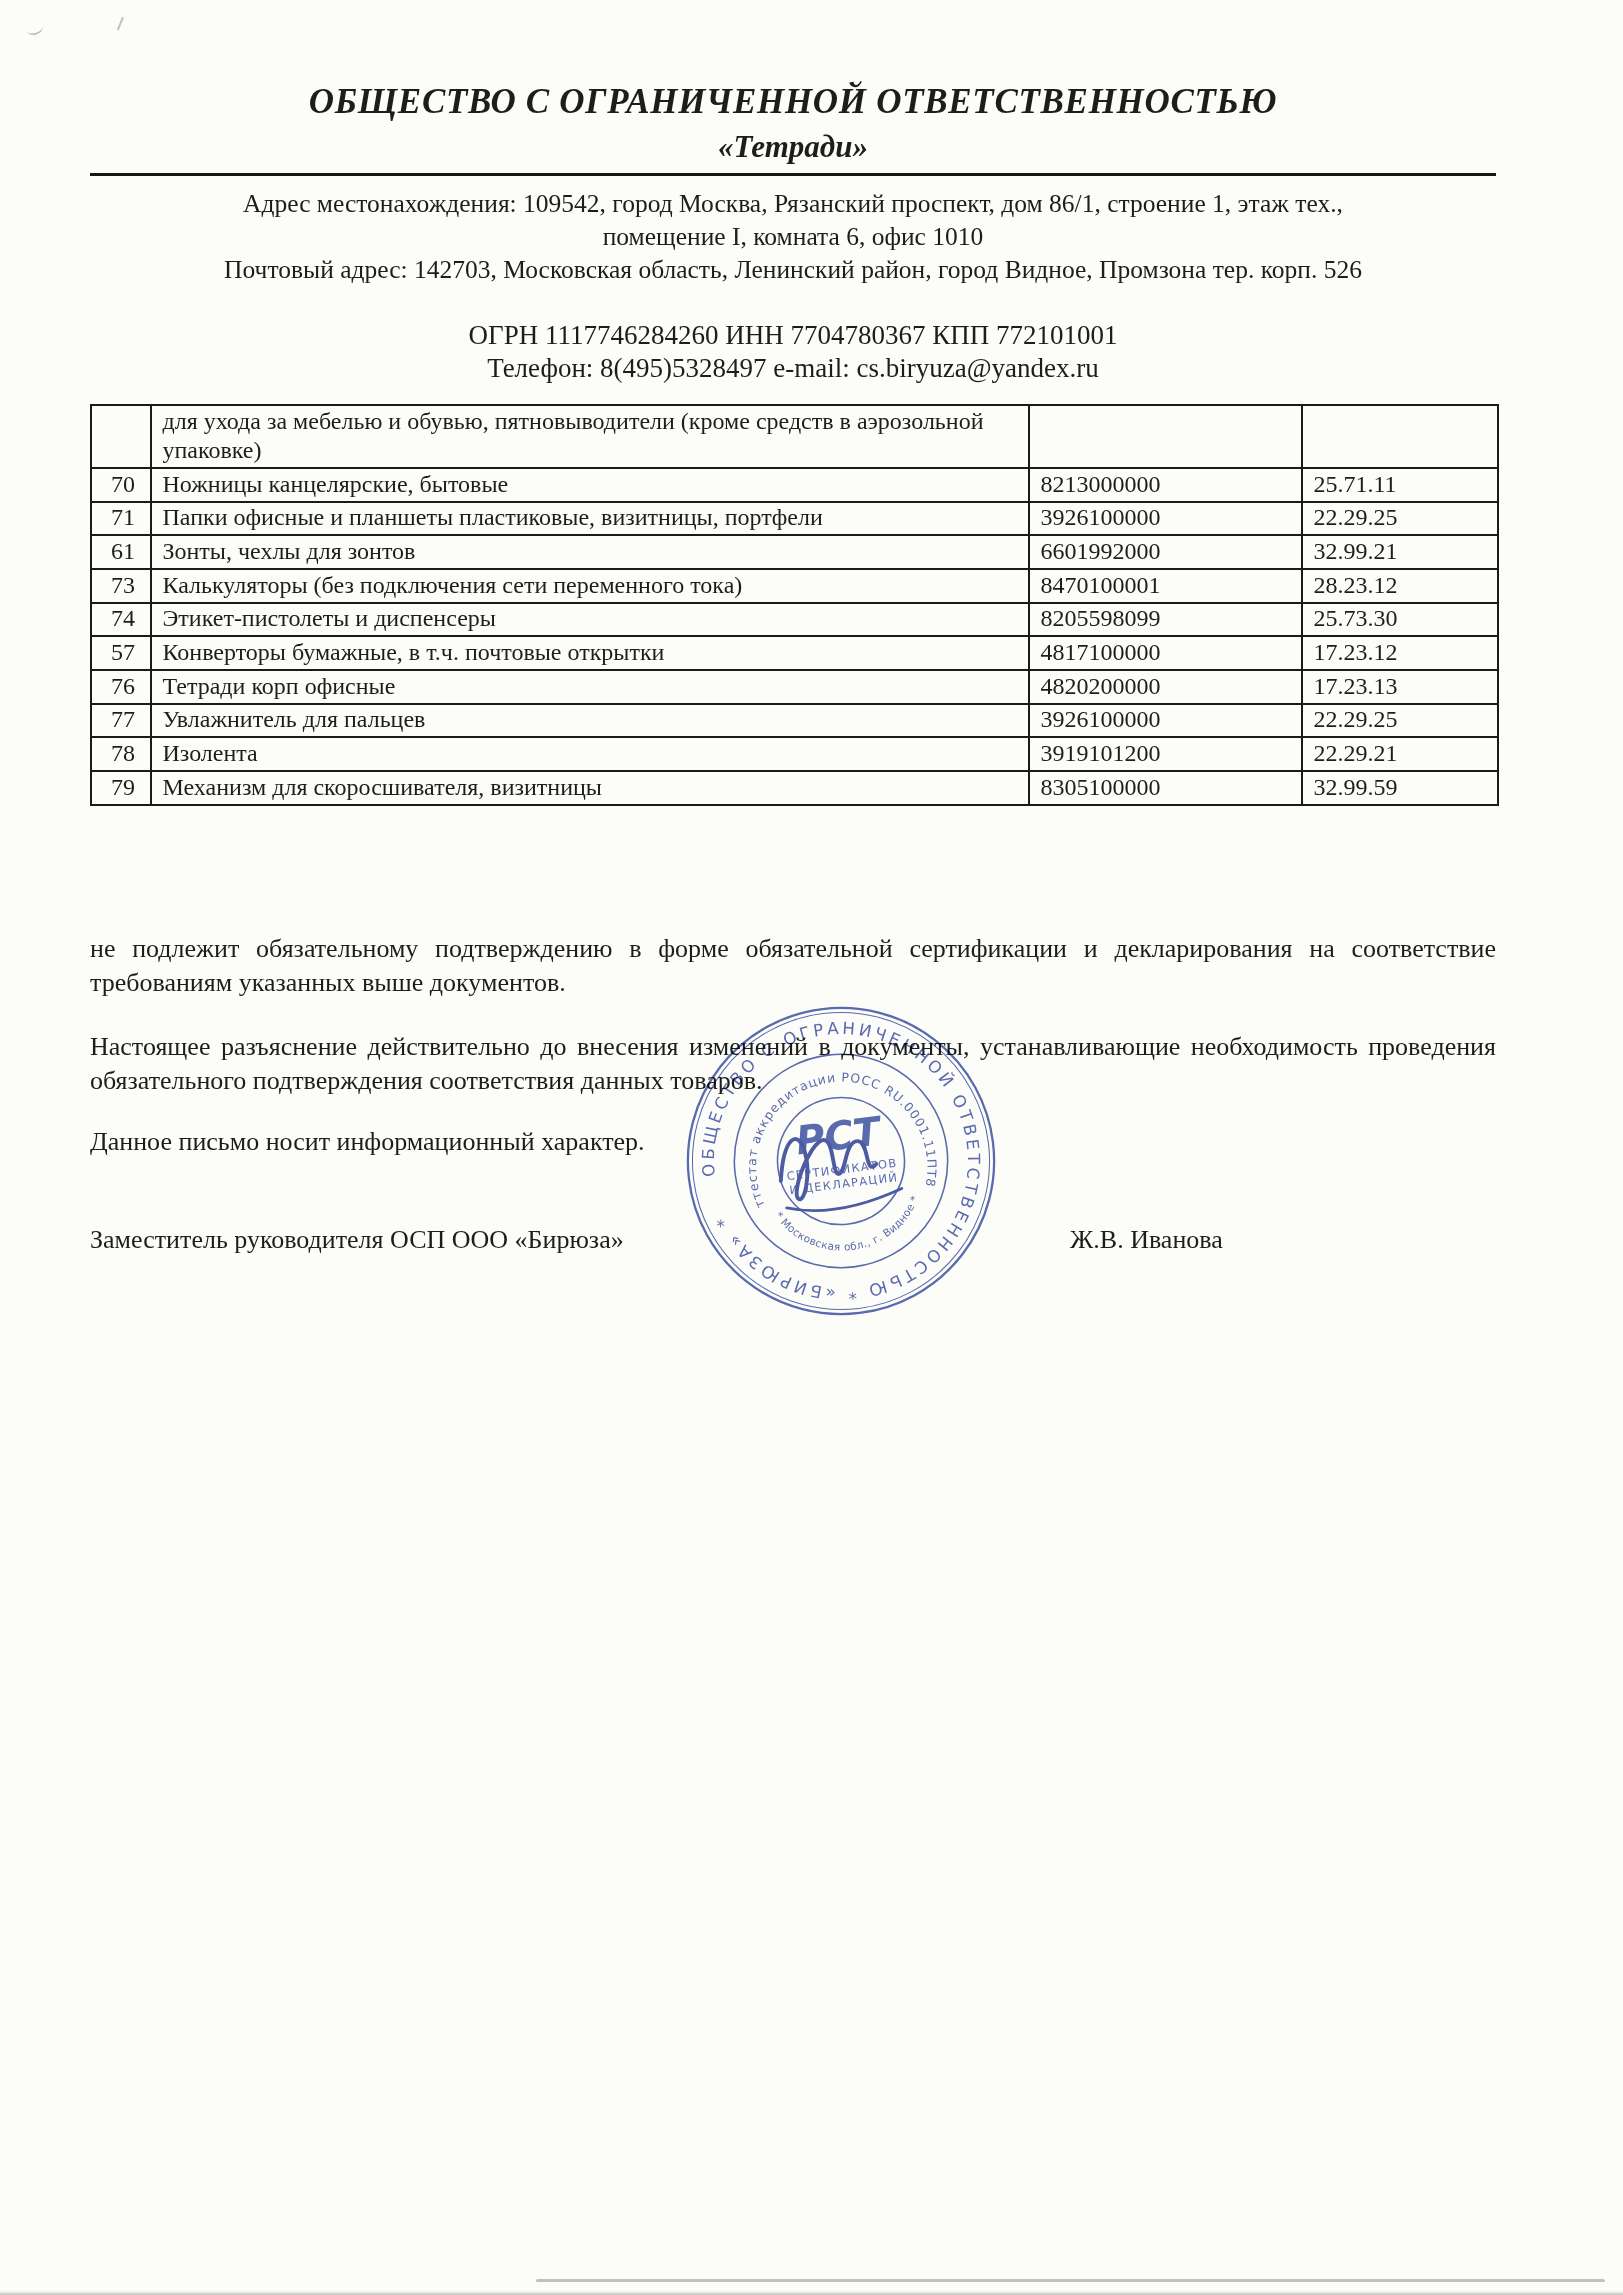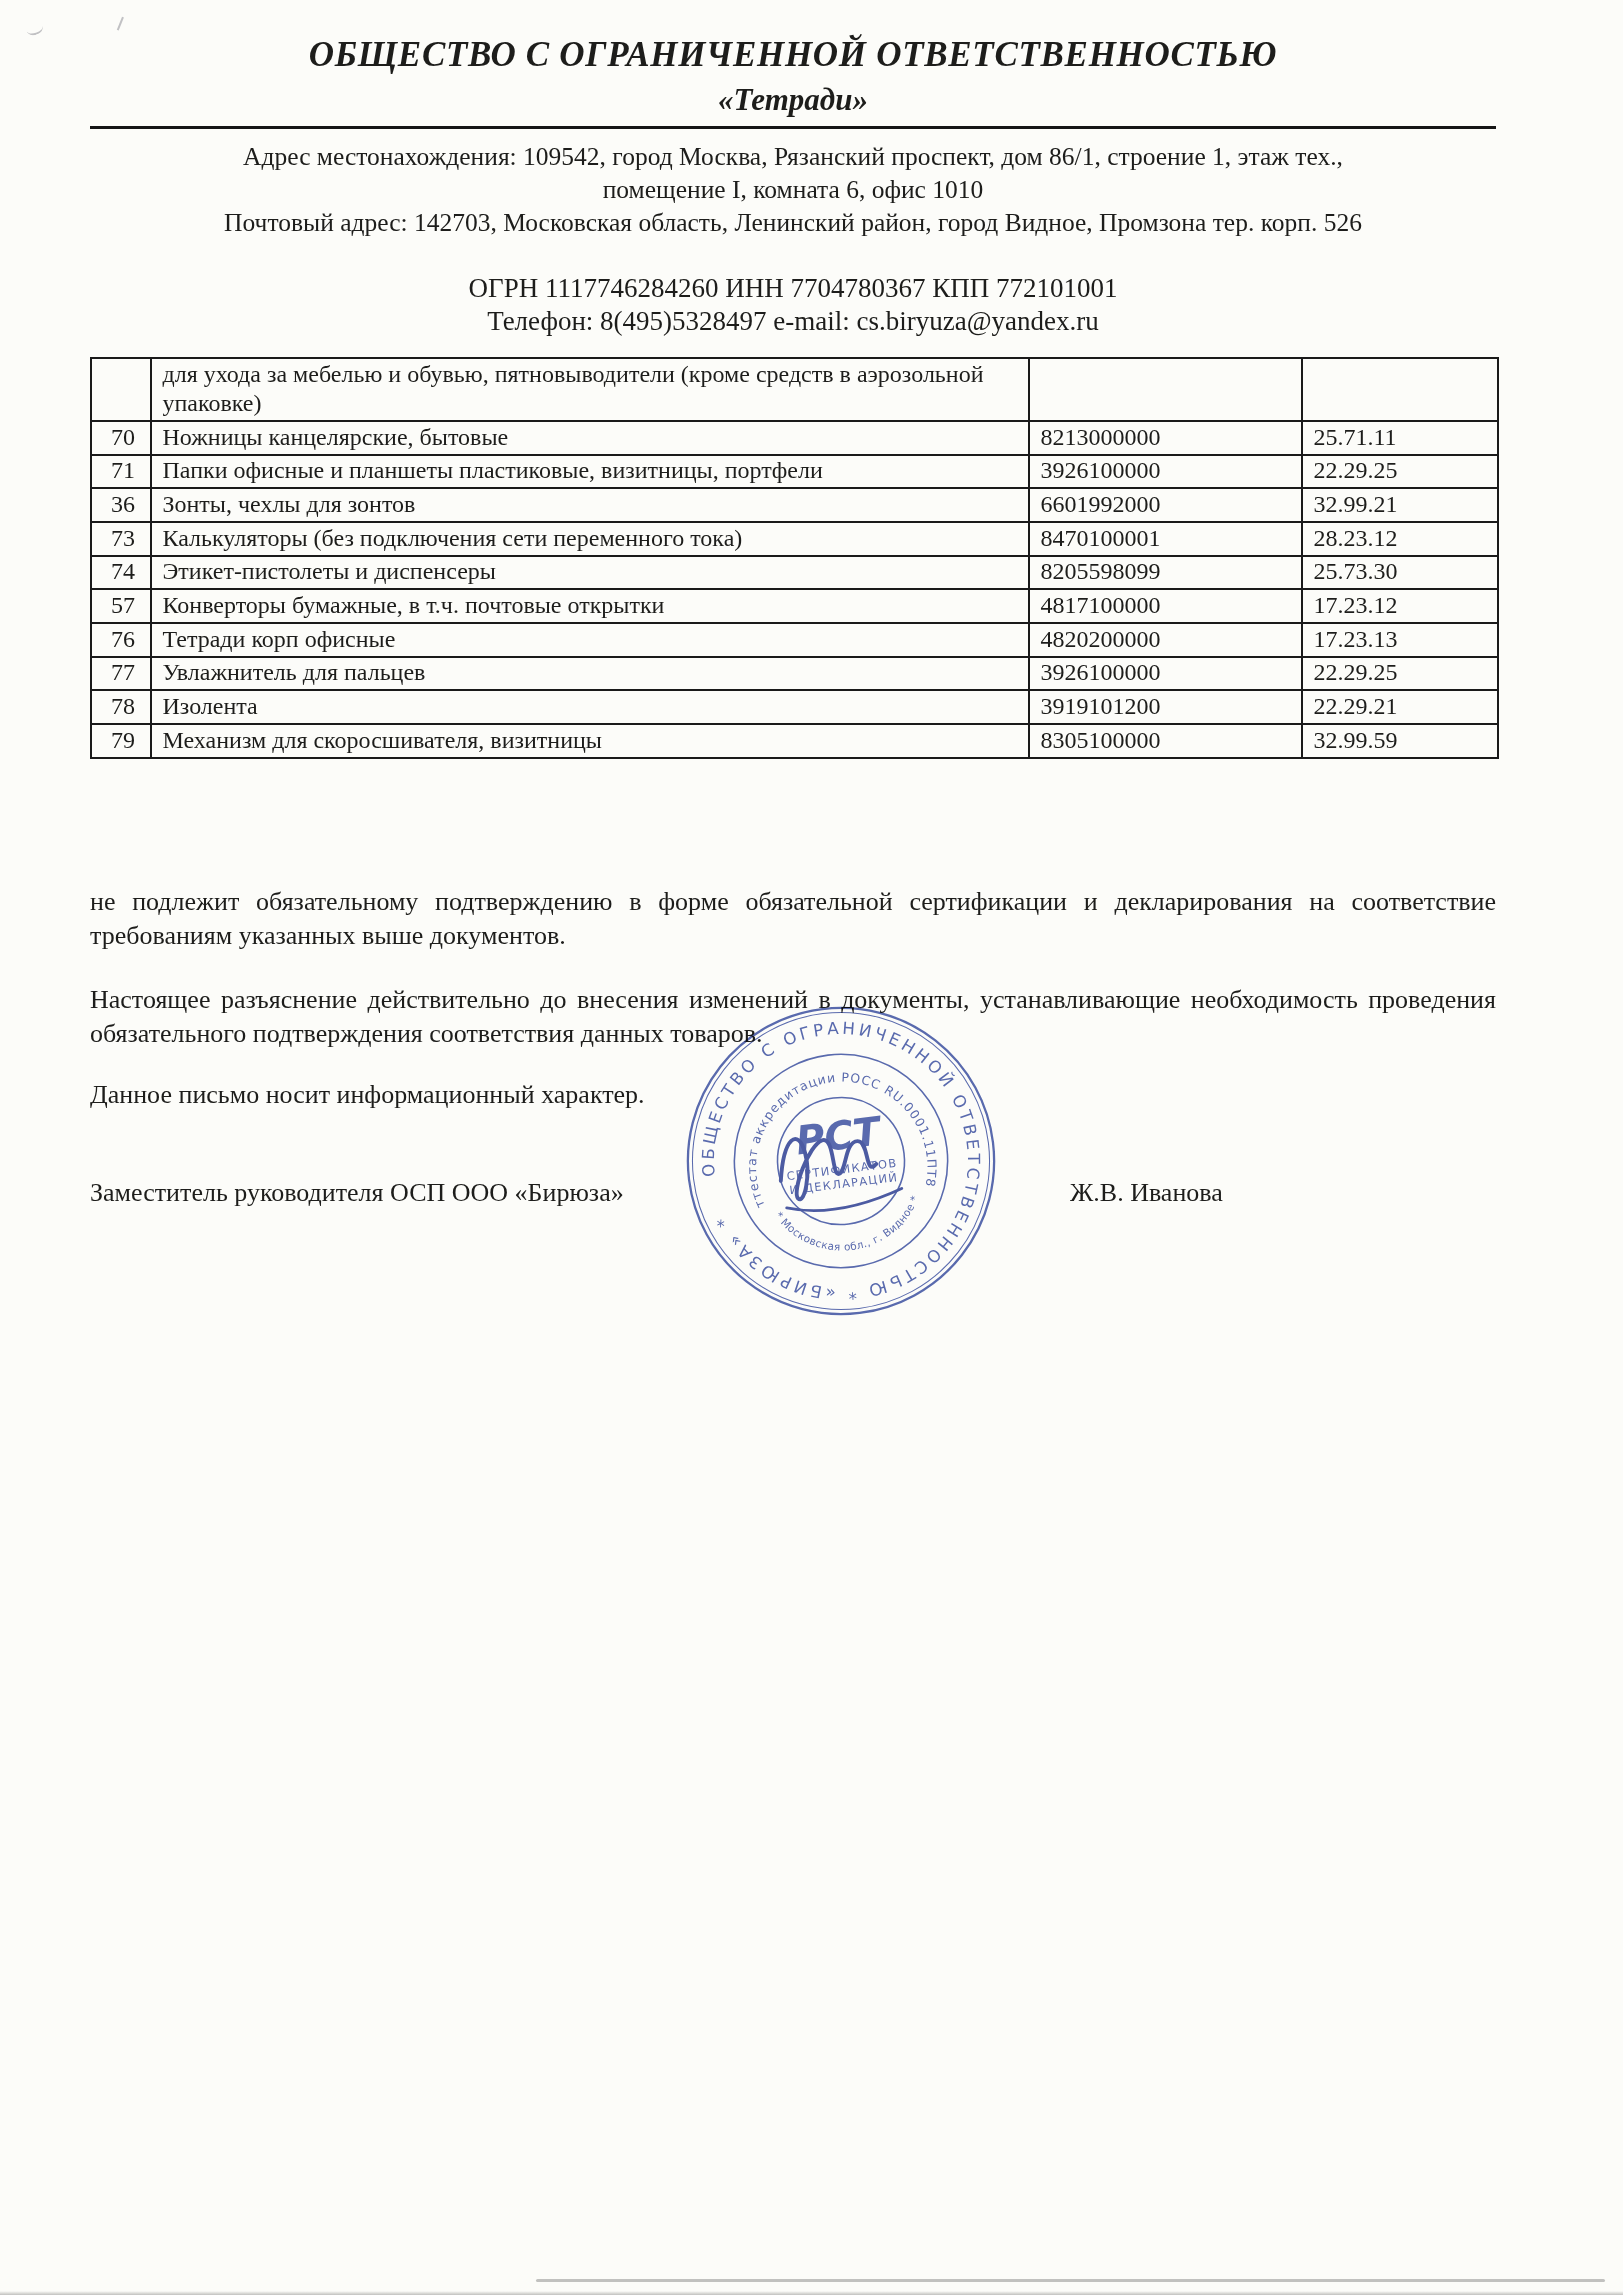--- a/index.html
+++ b/index.html
@@ -15,21 +15,21 @@
     overflow: hidden;
     font-family: "Liberation Serif", "DejaVu Serif", serif;
     color: #1d1d1b;
   }
   .content {
     position: absolute;
     left: 90px;
     top: 0;
     width: 1406px;
   }
-  header { padding-top: 35px; text-align: center; }
+  header { padding-top: 82px; text-align: center; }
   .org-type {
     font-size: 35px;
     font-weight: bold;
     font-style: italic;
     letter-spacing: 0.7px;
     line-height: 1.15;
   }
   .org-name {
     font-size: 31px;
     font-weight: bold;
@@ -181,21 +181,21 @@
   </tr>
 
   <tr>
     <td class="c-num">71</td>
     <td class="c-name">Папки офисные и планшеты пластиковые, визитницы, портфели</td>
     <td class="c-code">3926100000</td>
     <td class="c-okpd">22.29.25</td>
   </tr>
 
   <tr>
-    <td class="c-num">36</td>
+    <td class="c-num">61</td>
     <td class="c-name">Зонты, чехлы для зонтов</td>
     <td class="c-code">6601992000</td>
     <td class="c-okpd">32.99.21</td>
   </tr>
 
   <tr>
     <td class="c-num">73</td>
     <td class="c-name">Калькуляторы (без подключения сети переменного тока)</td>
     <td class="c-code">8470100001</td>
     <td class="c-okpd">28.23.12</td>

